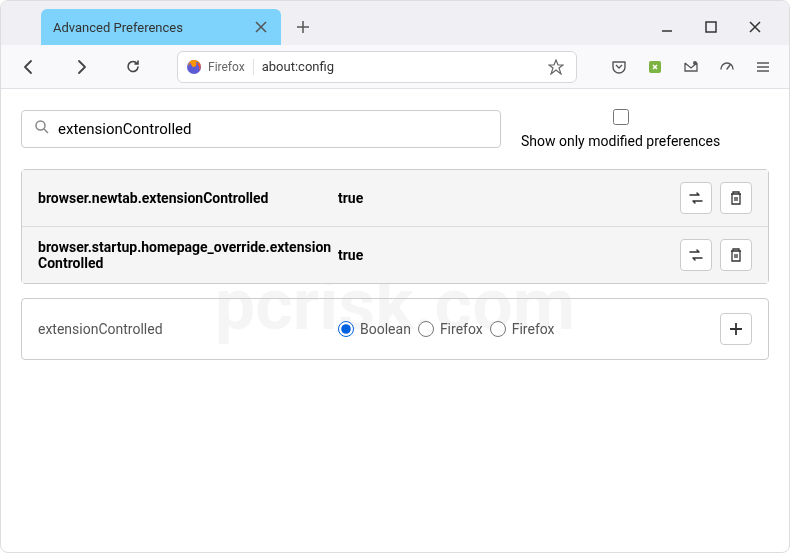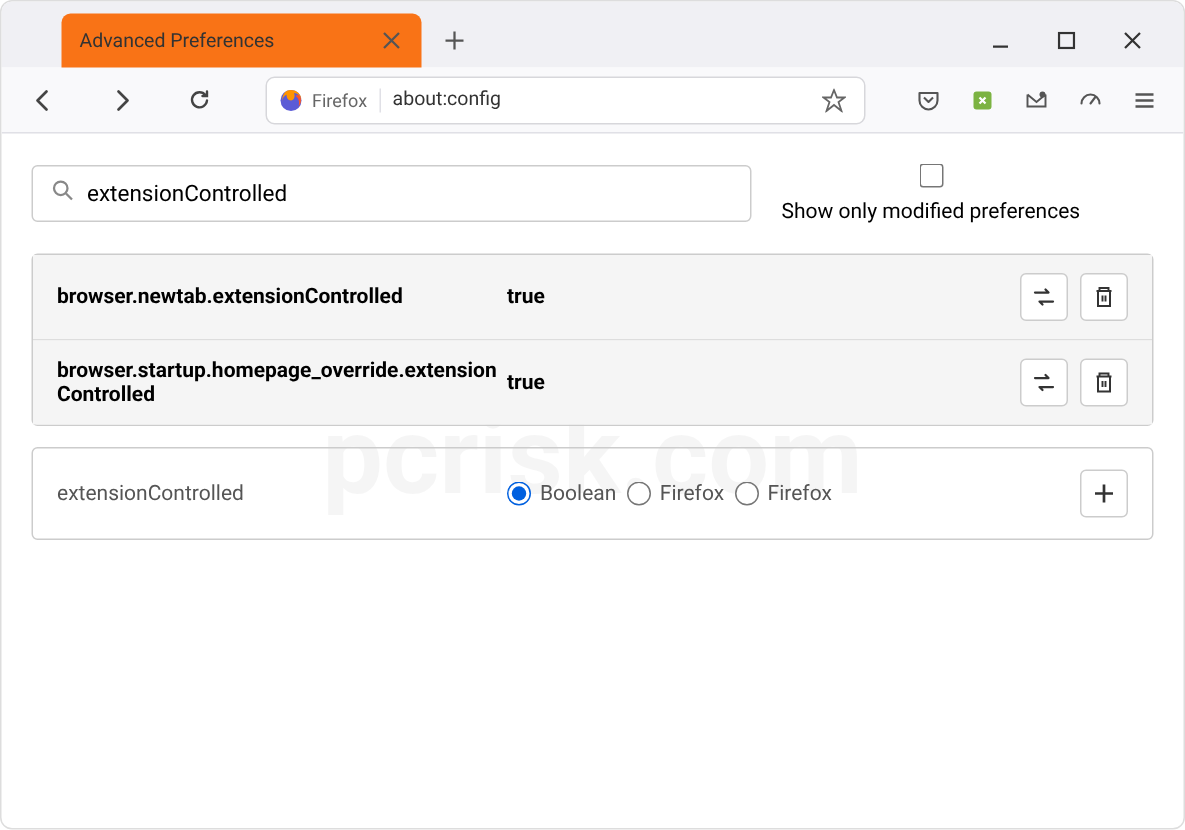--- a/index.html
+++ b/index.html
@@ -1,19 +1,19 @@
 <!DOCTYPE html>
 <html><head>
   <meta charset="utf-8">
   <style>
     * { margin: 0; padding: 0; box-sizing: border-box; font-family: -apple-system, BlinkMacSystemFont, "Segoe UI", Roboto, sans-serif; }
     body { width: 790px; height: 553px; background: #fff; border: 1px solid #ddd; border-radius: 8px; overflow: hidden; position: relative; }
     
     .window-titlebar { height: 44px; display: flex; align-items: flex-end; background: #f0f0f4; padding: 0 8px; }
-    .tab { display: flex; align-items: center; background: #f97316; border-radius: 6px 6px 0 0; padding: 16px 12px; height: 36px; width: 240px; margin-left: 32px; }
+    .tab { display: flex; align-items: center; background: #7dd3fc; border-radius: 6px 6px 0 0; padding: 16px 12px; height: 36px; width: 240px; margin-left: 32px; }
     .tab-title { flex: 1; font-size: 13px; color: #333; }
     .tab-close { width: 16px; height: 16px; display: flex; align-items: center; justify-content: center; cursor: pointer; }
     .new-tab-btn { width: 28px; height: 28px; display: flex; align-items: center; justify-content: center; margin-left: 8px; cursor: pointer; margin-bottom: 4px; }
     .window-controls { margin-left: auto; display: flex; gap: 24px; padding-right: 16px; margin-bottom: 8px; }
     .win-ctrl { width: 20px; height: 20px; display: flex; align-items: center; justify-content: center; cursor: pointer; }
     
     .toolbar { height: 44px; background: #f9f9fb; display: flex; align-items: center; padding: 0 12px; gap: 20px; border-bottom: 1px solid #e0e0e6; }
     .nav-btn { width: 32px; height: 32px; display: flex; align-items: center; justify-content: center; border-radius: 4px; cursor: pointer; }
     .urlbar { flex: 1; display: flex; align-items: center; background: #fff; border: 1px solid #d7d7db; border-radius: 6px; height: 32px; padding: 0 8px; margin: 0 8px; }
     .identity-box { display: flex; align-items: center; gap: 6px; padding-right: 8px; border-right: 1px solid #e0e0e6; margin-right: 8px; }

